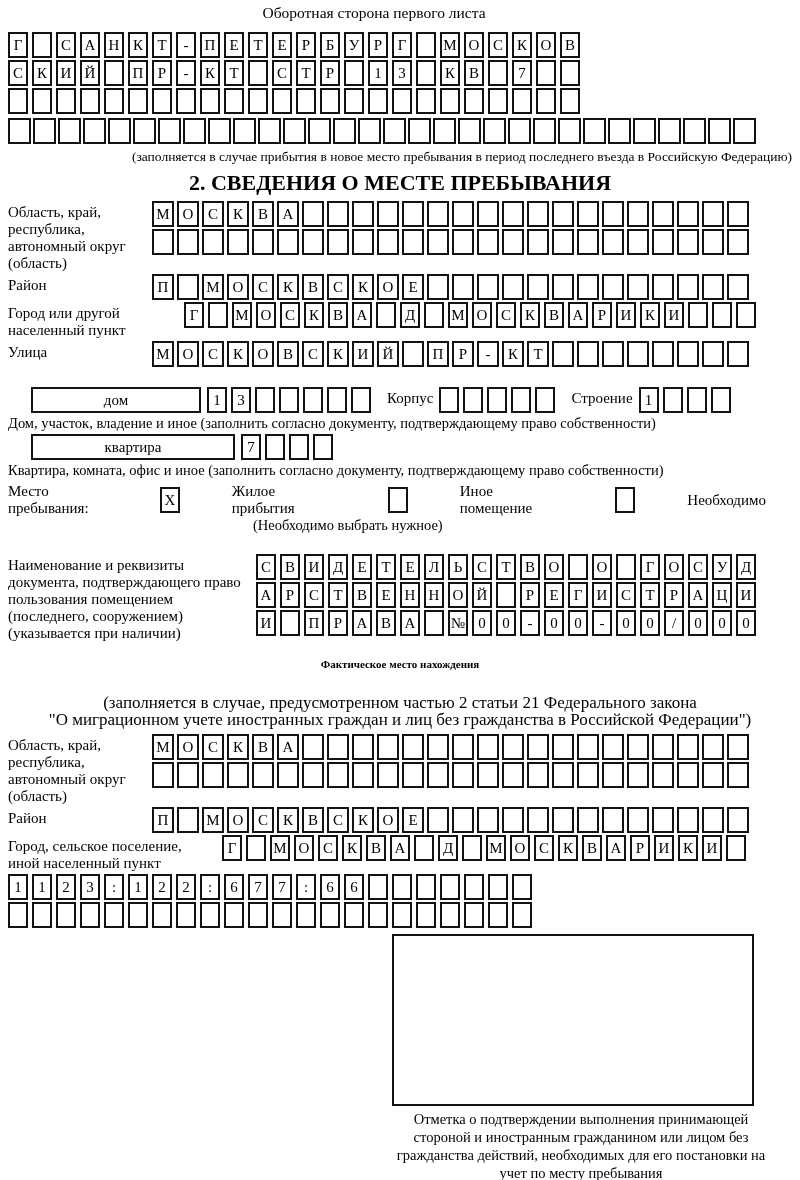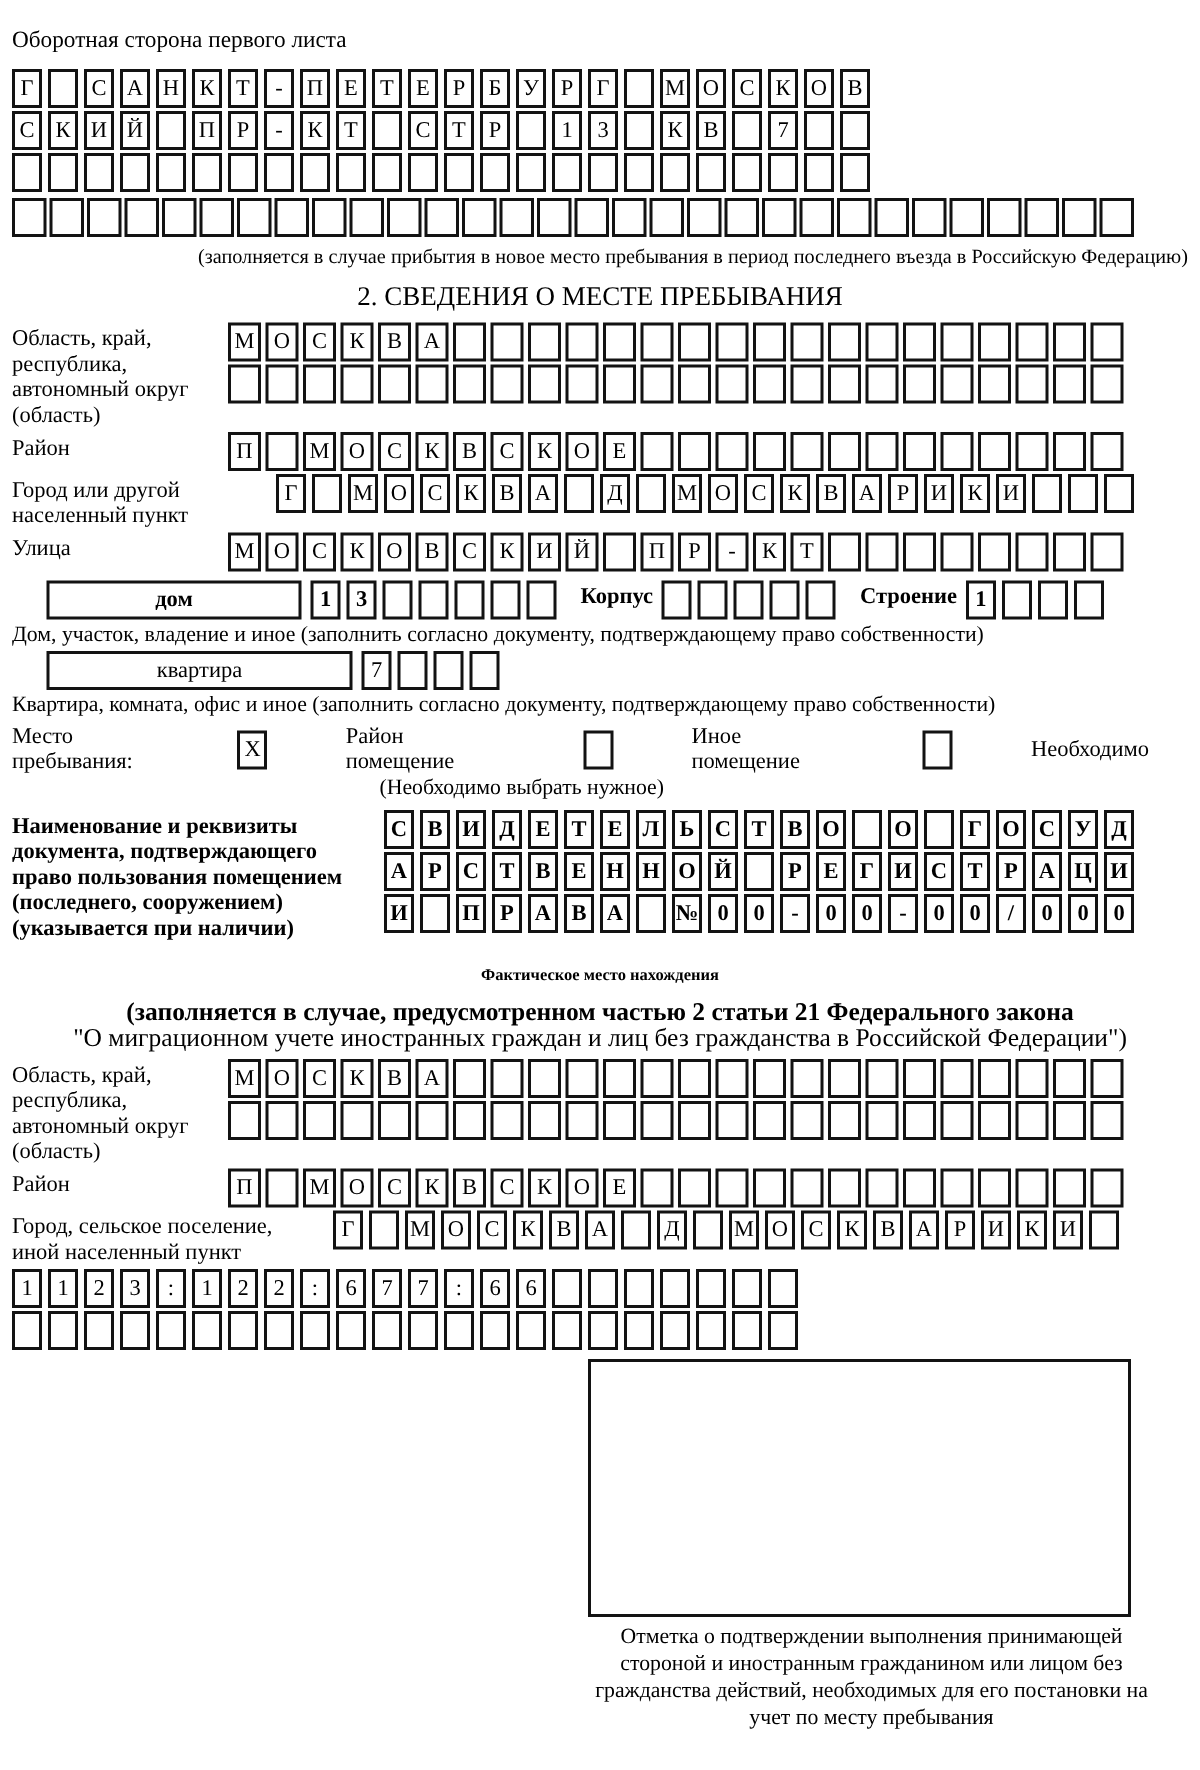--- a/index.html
+++ b/index.html
@@ -2,21 +2,21 @@
 <html><head>
 <meta charset="utf-8">
 <style>
   html,body { margin:0; padding:0; background:#fff; }
   .page {
     position:relative; width:800px; height:1180px; margin:0 auto;
     background:#ffffff; color:#000;
     font-family:"Liberation Serif", serif; font-size:15px;
     box-sizing:border-box; padding:0 8px; overflow:hidden;
   }
-  .header-note { margin-top:18px; text-align:left; padding-right:52px; font-size:15.5px; }
+  .header-note { margin-top:4px; text-align:center; padding-right:52px; font-size:15.5px; }
 
   .frow { display:flex; align-items:flex-start; }
   .lbl { line-height:17px; padding-top:3px; box-sizing:border-box; }
   .lbl.w170 { width:170px; padding-right:42px; }
   .lbl.w144 { width:144px; padding-right:6px; }
   .lbl.w176 { width:176px; padding-right:6px; }
   .lbl.w248 { width:248px; padding-right:12px; }
   .lbl.w214 { width:214px; padding-right:10px; }
 
   .rows > .boxrow { margin-bottom:2px; }
@@ -26,24 +26,24 @@
     flex:none; width:20px; height:26px; box-sizing:border-box;
     border:2px solid #131313; background:#fff;
     display:flex; align-items:center; justify-content:center;
     font-size:15px; line-height:1;
   }
   .tight .bx { width:22px; }
   .fullrow { margin-top:2px; gap:2px; }
   .fullrow .bx { width:23px; }
 
   .center-note { margin-top:4px; text-align:right; font-size:13.5px; line-height:17px; }
-  .section-title { margin-top:8px; text-align:center; font-weight:normal; font-size:18px; line-height:20px; }
+  .section-title { margin-top:8px; text-align:center; font-weight:bold; font-size:22px; line-height:20px; }
   .sub-title { margin-top:12px; text-align:center; font-weight:bold; font-size:11px; line-height:20px; }
 
-  .mt2{margin-top:2px;} .mt4{margin-top:6px;font-weight:bold;} .mt6{margin-top:6px;} .mt8{margin-top:8px;} .mt10{margin-top:10px;}
+  .mt2{margin-top:2px;} .mt4{margin-top:20px;} .mt6{margin-top:6px;} .mt8{margin-top:8px;} .mt10{margin-top:10px;}
 
   .label-box {
     flex:none; height:26px; box-sizing:border-box; border:2px solid #131313;
     display:flex; align-items:center; justify-content:center; font-size:15px;
   }
   .house-row { margin-left:23px; align-items:flex-start; }
   .label-box.dom { width:170px; margin-right:6px; }
   .label-box.kv  { width:204px; margin-right:6px; }
   .inline-lbl { margin:3px 6px 0 16px; white-space:nowrap; }
 
@@ -373,21 +373,21 @@
         <div class="bx"></div>
         <div class="bx"></div>
         <div class="bx"></div>
       </div>
   </div>
   <div class="note-under">Квартира, комната, офис и иное (заполнить согласно документу, подтверждающему право собственности)</div>
 
   <div class="frow stay-row">
     <span class="cap">Место пребывания:</span>
     <div class="bx">X</div>
-    <span class="opt-name">Район помещение</span>
+    <span class="opt-name">Жилое прибытия</span>
     <div class="bx"></div>
     <span class="opt-name">Иное помещение</span>
     <div class="bx"></div>
     <span class="opt-name">Необходимо</span>
   </div>
   <div class="stay-note">(Необходимо выбрать нужное)</div>
 
   <div class="frow mt4">
     <div class="lbl w248">Наименование и реквизиты документа, подтверждающего право пользования помещением (последнего, сооружением) (указывается при наличии)</div>
     <div class="rows">

